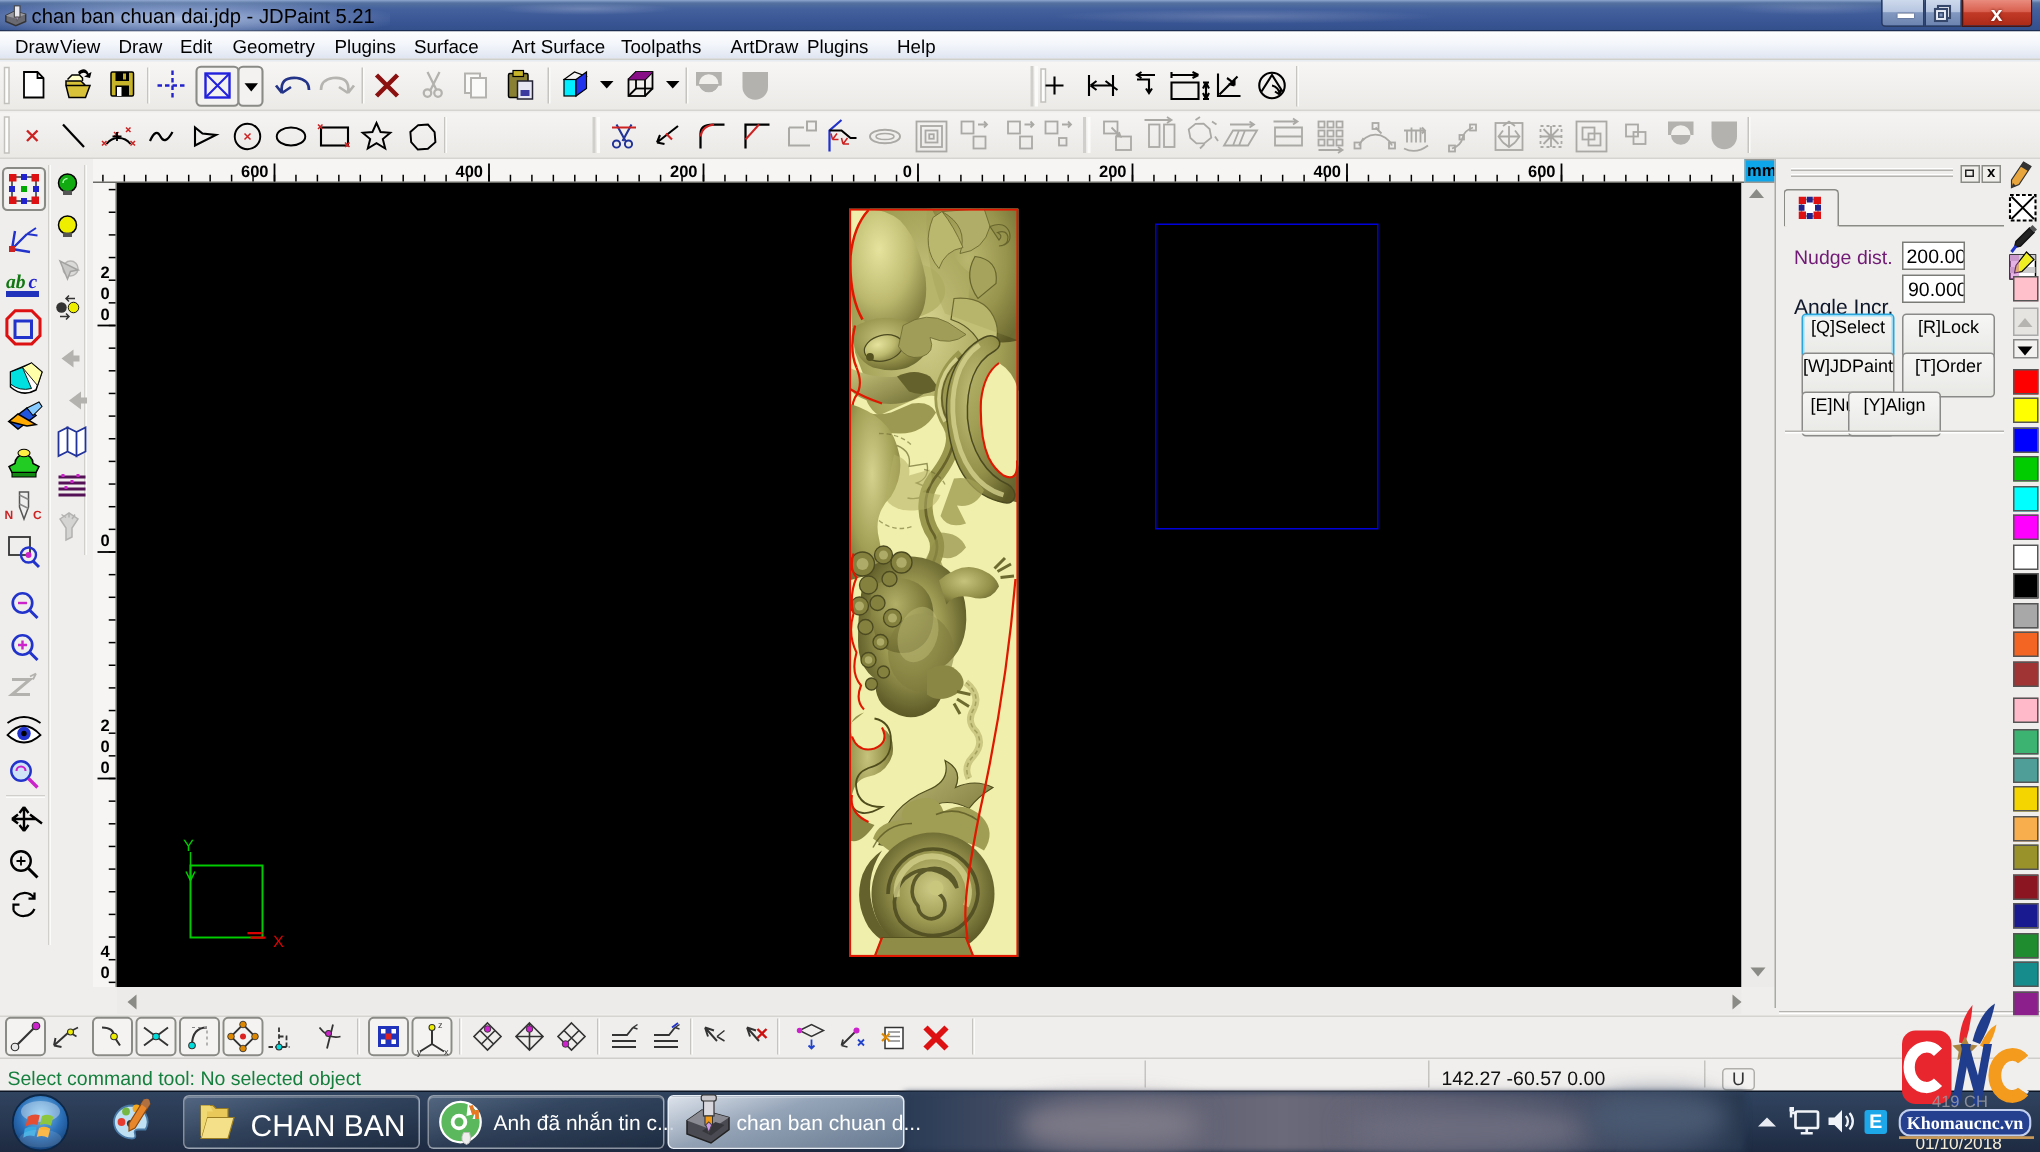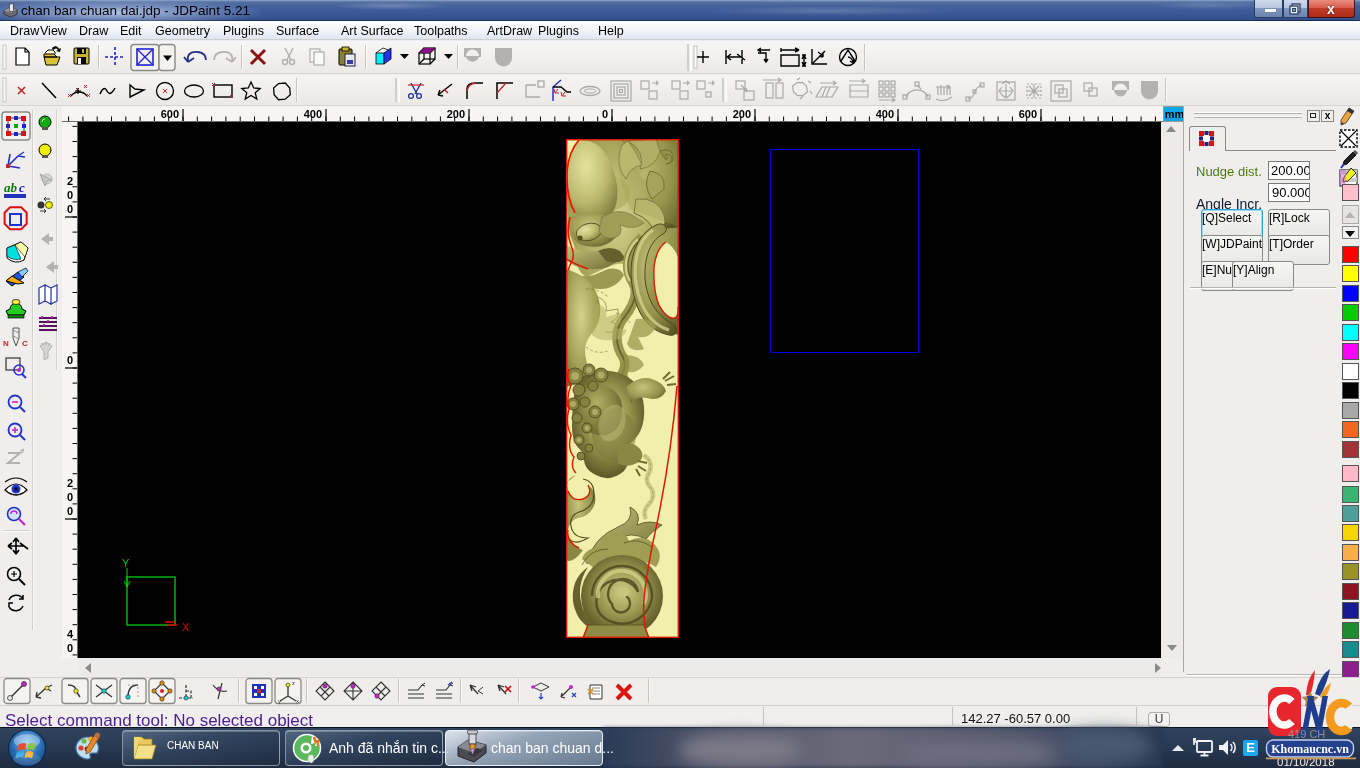--- a/index.html
+++ b/index.html
@@ -1,19 +1,19 @@
 <!DOCTYPE html>
 <html><head><meta charset="utf-8">
 <style>
 *{margin:0;padding:0;box-sizing:border-box}
 html,body{width:1360px;height:768px;overflow:hidden;font-family:"Liberation Sans",sans-serif}
 body{position:relative;background:#efeeec}
 .abs{position:absolute}
 .swatch{position:absolute;left:1342px;width:17px;height:17px;border:1px solid #555}
-.btn7{position:absolute;width:62px;height:30px;background:linear-gradient(180deg,#f6f6f5,#e8e8e5);border:1px solid #8a8a88;border-radius:3px;font-size:12px;text-align:left;line-height:17px;color:#000}
+.btn7{position:absolute;width:62px;height:30px;background:linear-gradient(180deg,#f6f6f5,#e8e8e5);border:1px solid #8a8a88;border-radius:3px;font-size:12px;text-align:center;line-height:17px;color:#000}
 .tbtn{position:absolute;top:730px;height:36px;border:1px solid rgba(255,255,255,.45);border-radius:4px;color:#fff;font-size:14px;display:flex;align-items:center;box-shadow:inset 0 1px 0 rgba(255,255,255,.25)}
 </style></head>
 <body>
 
 <div class="abs" id="titlebar" style="left:0;top:0;width:1360px;height:21px;background:linear-gradient(180deg,#8ea6cf 0%,#54719f 10%,#44619e 30%,#3a5694 70%,#33508d 100%);border-bottom:1px solid #1c2d52"></div>
 <div class="abs" style="left:0px;top:0px;width:260px;height:21px;background:radial-gradient(ellipse at 45% 60%,rgba(210,225,250,.75),rgba(210,225,250,0) 75%)"></div>
 <div class="abs" style="left:330px;top:2px;width:120px;height:8px;background:radial-gradient(ellipse at center,rgba(255,255,255,.22),rgba(255,255,255,0) 70%)"></div>
 <div class="abs" style="left:700px;top:6px;width:260px;height:10px;background:radial-gradient(ellipse at center,rgba(255,255,255,.18),rgba(255,255,255,0) 70%)"></div>
 <div class="abs" style="left:1150px;top:1px;width:120px;height:9px;background:radial-gradient(ellipse at center,rgba(255,255,255,.15),rgba(255,255,255,0) 70%)"></div>
 <svg class="abs" style="left:2px;top:2px" width="17" height="17" viewBox="0 0 18 18">
@@ -721,21 +721,21 @@
         <rect x="0" y="10" width="5" height="5"></rect>
         <rect x="10" y="10" width="5" height="5"></rect>
       </g>
   <g fill="#222288">
         <rect x="5.5" y="0" width="4" height="4"></rect>
         <rect x="5.5" y="11" width="4" height="4"></rect>
         <rect x="0" y="5.5" width="4" height="4"></rect>
         <rect x="11" y="5.5" width="4" height="4"></rect>
       </g>
  </svg>
- <div class="abs" style="left:1196px;top:164px;font-size:13px;color:#4d7c0f">Nudge dist.</div>
+ <div class="abs" style="left:1196px;top:164px;font-size:13px;color:#701a75">Nudge dist.</div>
  <div class="abs" style="left:1268px;top:161px;width:42px;height:19px;background:#fff;border:1px solid #7a7a76;font-size:13px;color:#000;line-height:17px;overflow:hidden;padding-left:2px">200.000</div>
  <div class="abs" style="left:1196px;top:196px;font-size:14px;color:#0f172a">Angle Incr.</div>
  <div class="abs" style="left:1268px;top:183px;width:42px;height:19px;background:#fff;border:1px solid #7a7a76;font-size:13px;color:#000;line-height:17px;overflow:hidden;padding-left:3px">90.000</div>
  <div class="btn7" style="left:1201px;top:209px;border-color:#2aa5dc;box-shadow:0 0 0 1px #9adcf5 inset">[Q]Select</div>
  <div class="btn7" style="left:1268px;top:209px">[R]Lock</div>
  <div class="btn7" style="left:1201px;top:235px">[W]JDPaint</div>
  <div class="btn7" style="left:1268px;top:235px">[T]Order</div>
  <div class="btn7" style="left:1201px;top:261px">[E]Nudge</div>
  <div class="btn7" style="left:1232px;top:261px">[Y]Align</div>
  <div class="abs" style="left:1190px;top:287px;width:146px;height:2px;border-top:1px solid #b5b4b0;border-bottom:1px solid #fff"></div>
@@ -887,21 +887,21 @@
     <path d="M572 16 l4 4 m-4 0 l4 -4" stroke="#2244cc" stroke-width="1.2"></path>
  <path d="M590 8 h12 v14 h-12 z" fill="#fff" stroke="#333"></path>
     <path d="M592 11 h8 M592 14 h8 M592 17 h8" stroke="#888"></path>
     <path d="M588 12 l5 5 m-5 0 l5 -5" stroke="#dd8800" stroke-width="1.4"></path>
  <path d="M617 8 l14 14 m0 -14 l-14 14" stroke="#dd1111" stroke-width="4"></path>
  <rect x="648" y="2" width="1" height="24" fill="#c5c4c0"></rect>
     <rect x="649" y="2" width="1" height="24" fill="#fbfbfa"></rect>
 </svg>
 
 <div class="abs" style="left:0;top:705px;width:1360px;height:22px;background:#f1efed;border-top:1px solid #cfcecb"></div>
-<div class="abs" style="left:5px;top:711px;font-size:17px;color:#4c1d95">Select command tool: No selected object</div>
+<div class="abs" style="left:5px;top:711px;font-size:13px;color:#15803d">Select command tool: No selected object</div>
 <div class="abs" style="left:763px;top:707px;width:1px;height:18px;background:#c5c4c1"></div>
 <div class="abs" style="left:952px;top:707px;width:1px;height:18px;background:#c5c4c1"></div>
 <div class="abs" style="left:961px;top:711px;font-size:13px;color:#111">142.27 -60.57 0.00</div>
 <div class="abs" style="left:1136px;top:707px;width:1px;height:18px;background:#c5c4c1"></div>
 <div class="abs" style="left:1148px;top:712px;width:22px;height:15px;border:1px solid #b0afac;border-radius:3px;background:#f4f2f0;font-size:12px;text-align:center;line-height:13px;color:#333">U</div>
 
 <div class="abs" id="taskbar" style="left:0;top:727px;width:1360px;height:41px;background:linear-gradient(180deg,#30435f 0%,#273750 55%,#1d2a40 100%);border-top:1px solid #0c1523"></div>
 <div id="taskbaritems">
 
  <div class="abs" style="left:603px;top:728px;width:560px;height:40px;background:linear-gradient(90deg,#2a3b55,#51566b 20%,#6b6a7a 45%,#585a6e 65%,#3a4760 90%,#27384f);filter:blur(2px)"></div>
@@ -937,21 +937,21 @@
   <path d="M24 2 l4 3 -10 16 -4 2 0 -5 z" fill="#e8862c" stroke="#8a4a12" stroke-width=".8"></path>
   <path d="M24 2 q4 -2 4 3 l-2 3 -4 -3 z" fill="#b07040"></path>
  </svg>
 
  <div class="tbtn" style="left:122px;width:158px;background:linear-gradient(160deg,rgba(120,140,168,.5),rgba(62,82,108,.45) 40%,rgba(30,44,64,.55))"></div>
  <svg class="abs" style="left:131px;top:733px" width="26" height="30" viewBox="0 0 26 30">
   <path d="M3 4 h8 l2 2 h8 v18 h-18 z" fill="#e8c95a" stroke="#9a7d20" stroke-width=".8"></path>
   <path d="M3 26 l4 -14 h18 l-4 14 z" fill="#f5e08a" stroke="#9a7d20" stroke-width=".8"></path>
   <path d="M3 4 v22 l4 -14 v-4 h4 l-2 -4 z" fill="#f0d872"></path>
  </svg>
- <div class="abs" style="left:167px;top:740px;color:#fff;font-size:10px">CHAN BAN</div>
+ <div class="abs" style="left:167px;top:740px;color:#fff;font-size:20px">CHAN BAN</div>
  <div class="tbtn" style="left:285px;width:158px;background:linear-gradient(160deg,rgba(120,140,165,.5),rgba(60,80,105,.45) 40%,rgba(30,45,65,.55))"></div>
  <svg class="abs" style="left:292px;top:731px" width="33" height="34" viewBox="0 0 33 34">
   <circle cx="15" cy="17" r="13.5" fill="#5cb85c" stroke="#fff" stroke-width="1.5"></circle>
   <circle cx="14" cy="17" r="5.5" fill="#fff"></circle>
       <circle cx="14" cy="17" r="3" fill="#5cb85c"></circle>
   <path d="M20 4 l3 8 -4 1 z M26 7 l1 8 -4 0 z" fill="#fff"></path>
   <path d="M22 6 l2 6 M26 9 l0 6" stroke="#e87722" stroke-width="2.5"></path>
   <path d="M17 24 q-3 6 2 8 q4 -1 2 -8 z" fill="#eee" stroke="#bbb" stroke-width=".6"></path>
  </svg>
  <div class="abs" style="left:329px;top:740px;color:#fff;font-size:14px">Anh đã nhắn tin c...</div>

